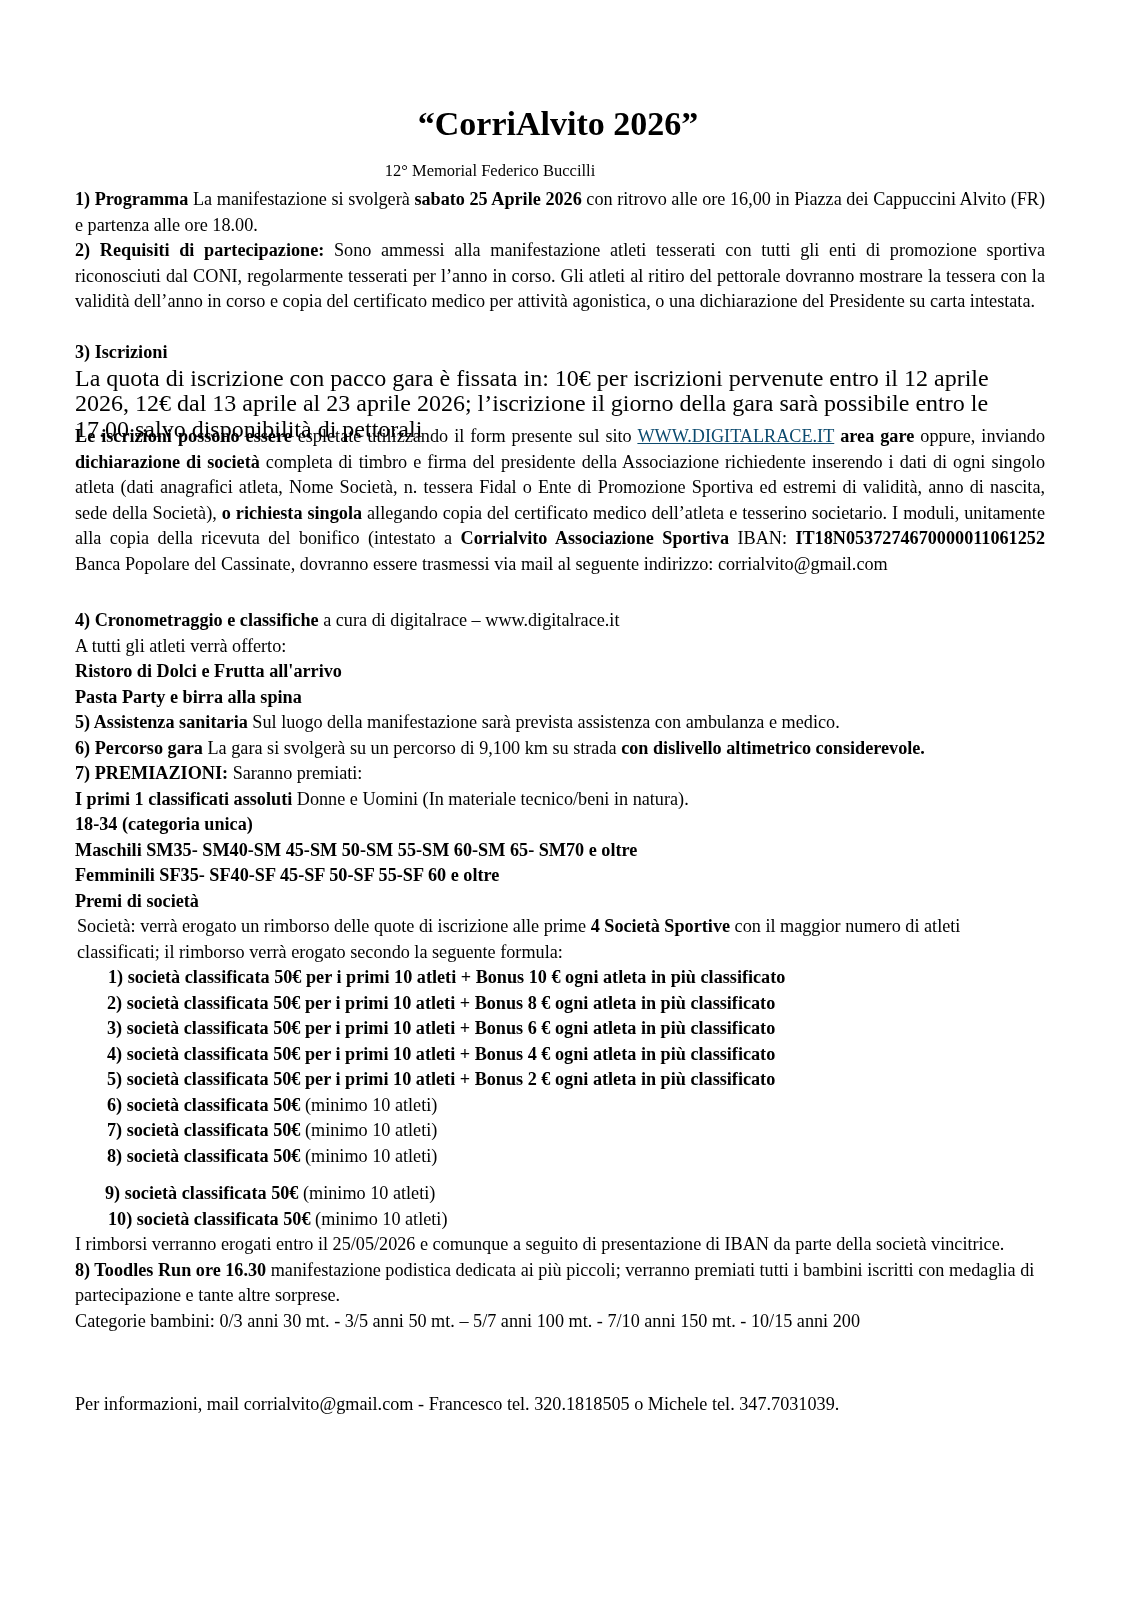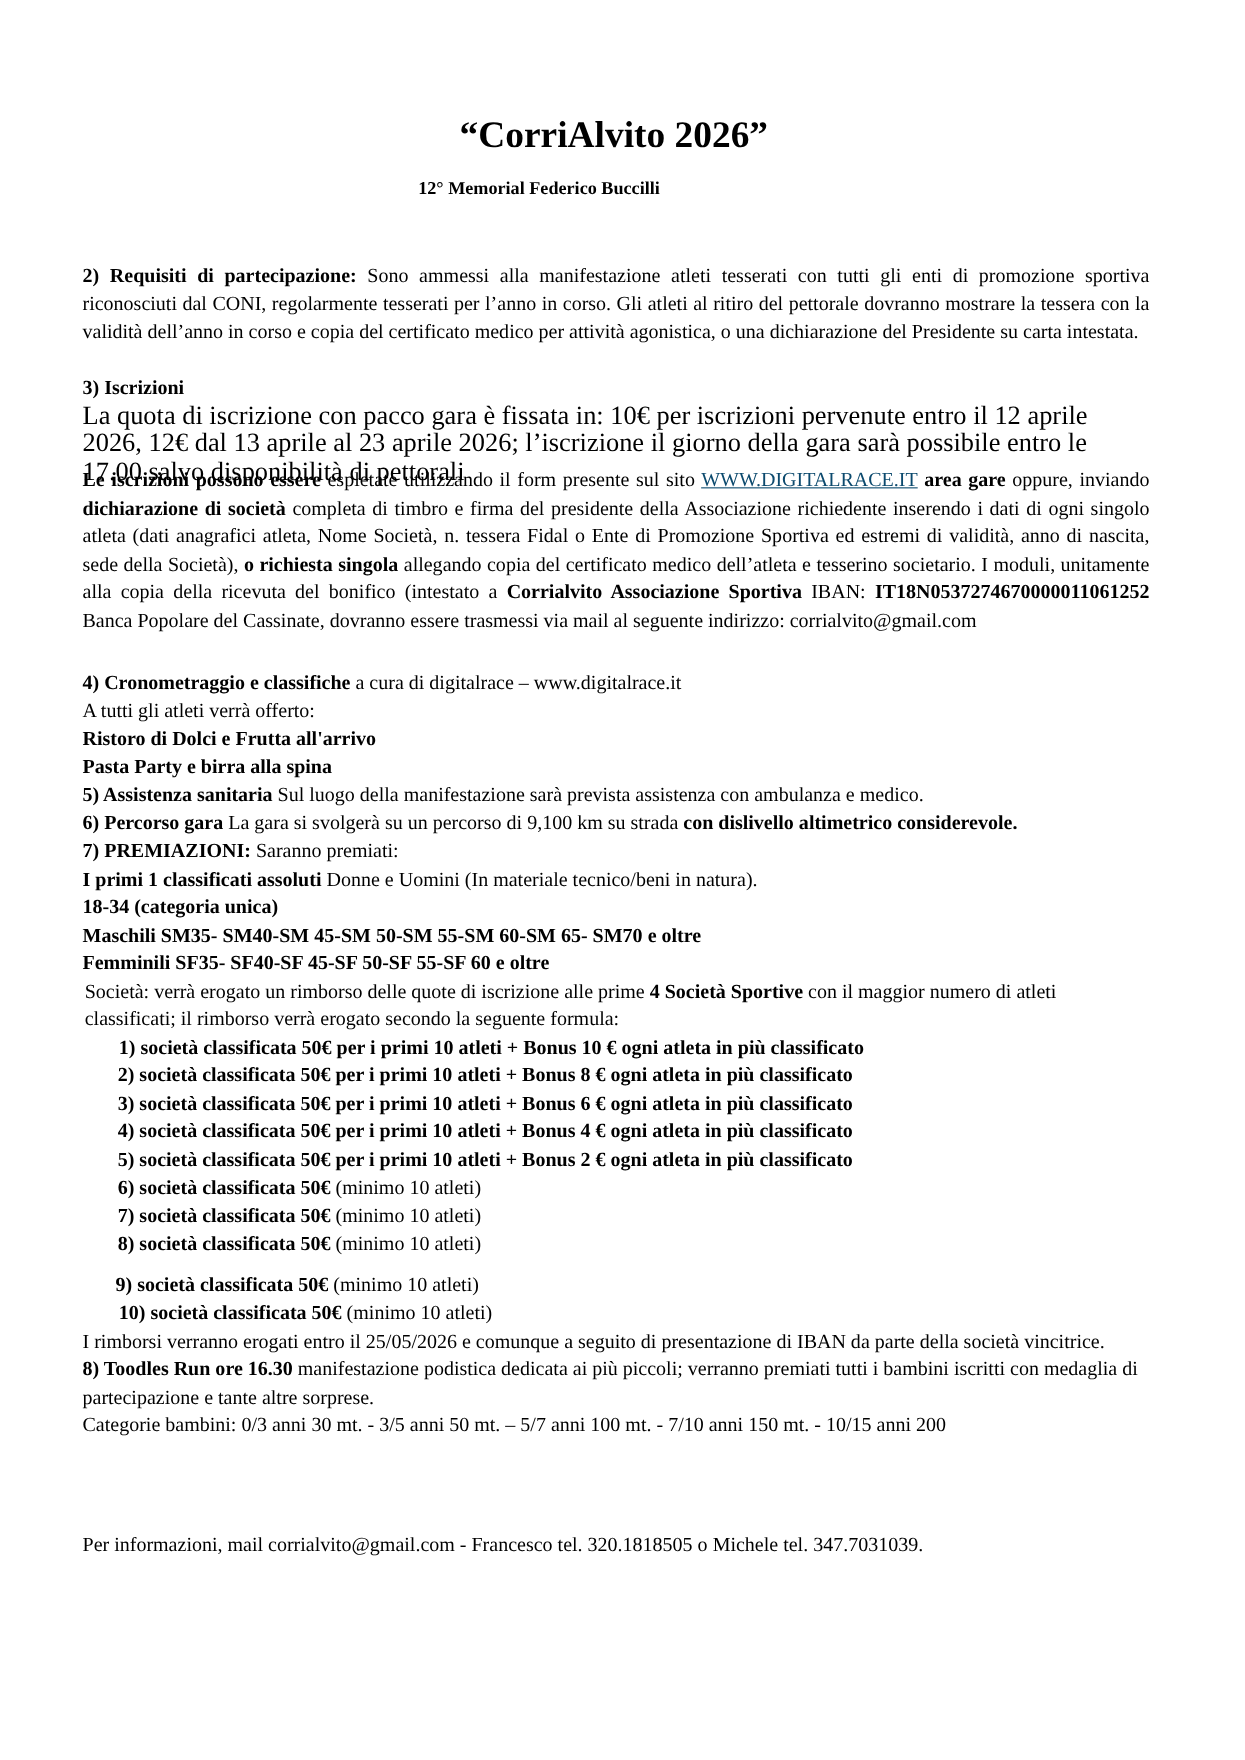--- a/index.html
+++ b/index.html
@@ -13,21 +13,21 @@
       font-size: 18.2px;
       line-height: 25.5px;
     }
     .page { position: absolute; left: 0; top: 0; width: 1132px; height: 1600px; }
     .title {
       position: absolute; left: 0; top: 104px; width: 1116px; text-align: center;
       font-weight: bold; font-size: 34px; line-height: 40px;
     }
     .subtitle {
       position: absolute; left: 0; top: 160px; width: 980px; text-align: center;
-      font-weight: bold; font-size: 16.5px; line-height: 22px;
+      font-weight: normal; font-size: 16.5px; line-height: 22px;
     }
     .body-block {
       position: absolute; left: 75px; width: 970px;
     }
     .just { text-align: justify; text-align-last: left; }
     p { margin: 0; }
     b { font-weight: bold; }
     .link { color: #0c4a6e; text-decoration: underline; }
     .indent-1 { padding-left: 2px; }
     .list-item { padding-left: 32px; }
@@ -35,20 +35,23 @@
     .list-item.y { padding-left: 33px; }
   </style>
 </head>
 <body>
 
 <div class="page">
 
   <div class="title">“CorriAlvito 2026”</div>
   <div class="subtitle">12° Memorial Federico Buccilli</div>
 
+  <div class="body-block just" style="top:187px;">
+    <p><b>1) Programma</b><span> La manifestazione si svolgerà </span><b>sabato 25 Aprile 2026</b><span> con ritrovo alle ore 16,00 in Piazza dei Cappuccini Alvito (FR) e partenza alle ore 18.00.</span></p>
+  </div>
 
   <div class="body-block just" style="top:238px;">
     <p><b>2) Requisiti di partecipazione:</b><span> Sono ammessi alla manifestazione atleti tesserati con tutti gli enti di promozione sportiva riconosciuti dal CONI, regolarmente tesserati per l’anno in corso. Gli atleti al ritiro del pettorale dovranno mostrare la tessera con la validità dell’anno in corso e copia del certificato medico per attività agonistica, o una dichiarazione del Presidente su carta intestata.</span></p>
   </div>
 
   <div class="body-block" style="top:340px;">
     <p><b>3) Iscrizioni</b></p>
     <p style="font-size:24px;">La quota di iscrizione con pacco gara è fissata in:  10€ per iscrizioni pervenute entro il 12 aprile 2026, 12€ dal 13 aprile al 23 aprile 2026; l’iscrizione il giorno della gara sarà possibile entro le 17.00 salvo disponibilità di pettorali</p>
   </div>
 
@@ -61,20 +64,21 @@
     <p>A tutti gli atleti verrà offerto:</p>
     <p><b>Ristoro di Dolci e Frutta all'arrivo</b></p>
     <p><b>Pasta Party e birra alla spina</b></p>
     <p><b>5) Assistenza sanitaria</b><span> Sul luogo della manifestazione sarà prevista assistenza con ambulanza e medico.</span></p>
     <p><b>6) Percorso gara</b><span> La gara si svolgerà su un percorso di 9,100 km su strada </span><b>con dislivello altimetrico considerevole.</b></p>
     <p><b>7) PREMIAZIONI:</b><span> Saranno premiati:</span></p>
     <p><b>I primi 1 classificati assoluti</b><span> Donne e Uomini (In materiale tecnico/beni in natura).</span></p>
     <p><b>18-34 (categoria unica)</b></p>
     <p><b>Maschili SM35- SM40-SM 45-SM 50-SM 55-SM 60-SM 65- SM70 e oltre</b></p>
     <p><b>Femminili SF35- SF40-SF 45-SF 50-SF 55-SF 60 e oltre</b></p>
+    <p><b>Premi di società</b></p>
     <p class="indent-1"><span>Società: verrà erogato un rimborso delle quote di iscrizione alle prime </span><b>4 Società Sportive</b><span> con il maggior numero di atleti classificati; il rimborso verrà erogato secondo la seguente formula:</span></p>
     <p class="list-item y"><b>1) società classificata 50€ per i primi 10 atleti + Bonus 10 € ogni atleta in più classificato</b></p>
     <p class="list-item"><b>2) società classificata 50€ per i primi 10 atleti + Bonus 8 € ogni atleta in più classificato</b></p>
     <p class="list-item"><b>3) società classificata 50€ per i primi 10 atleti + Bonus 6 € ogni atleta in più classificato</b></p>
     <p class="list-item"><b>4) società classificata 50€ per i primi 10 atleti + Bonus 4 € ogni atleta in più classificato</b></p>
     <p class="list-item"><b>5) società classificata 50€ per i primi 10 atleti + Bonus 2 € ogni atleta in più classificato</b></p>
     <p class="list-item"><b>6) società classificata 50€</b><span> (minimo 10 atleti)</span></p>
     <p class="list-item"><b>7) società classificata 50€</b><span> (minimo 10 atleti)</span></p>
     <p class="list-item"><b>8) società classificata 50€</b><span> (minimo 10 atleti)</span></p>
     <p class="list-item x"><b>9) società classificata 50€</b><span> (minimo 10 atleti)</span></p>

